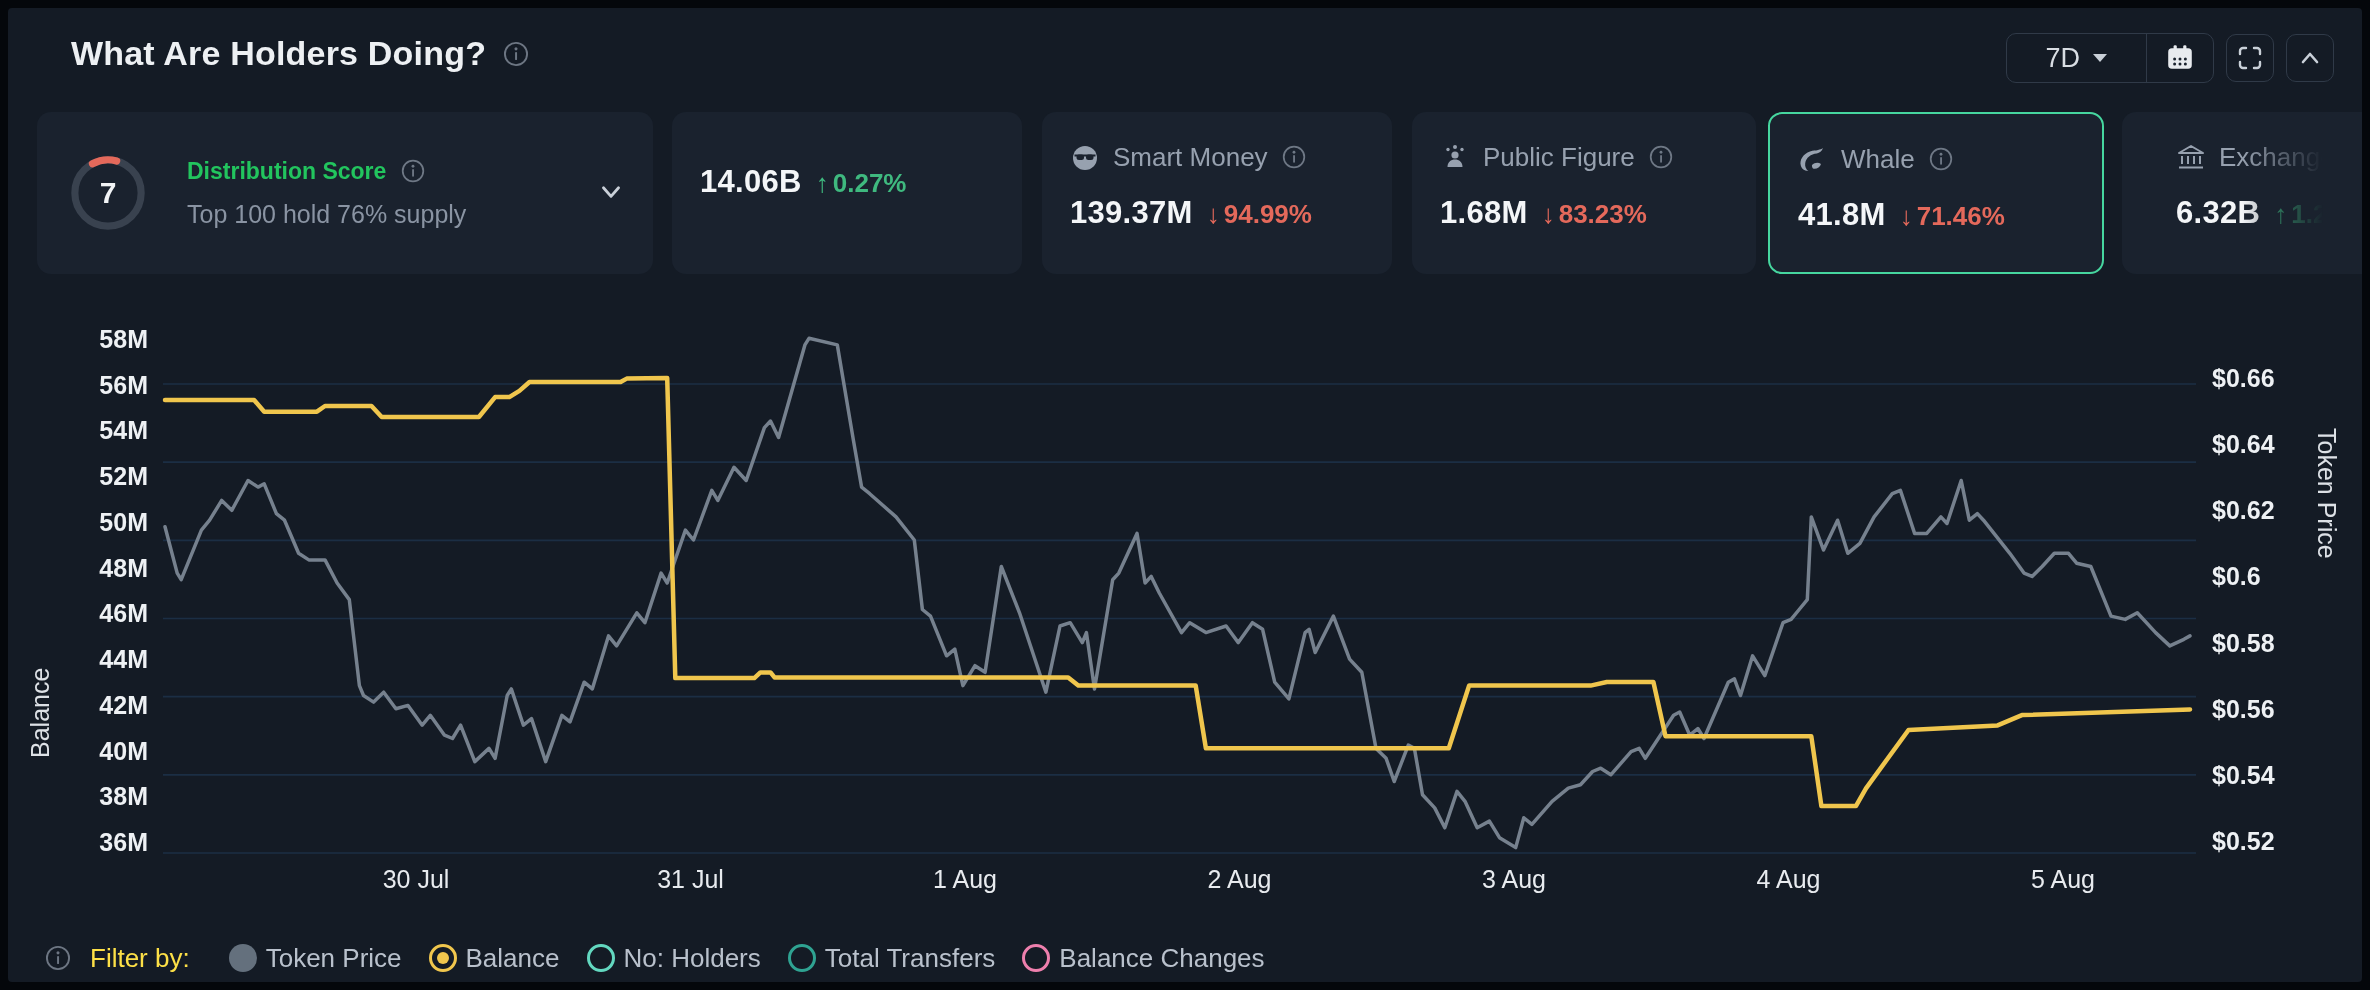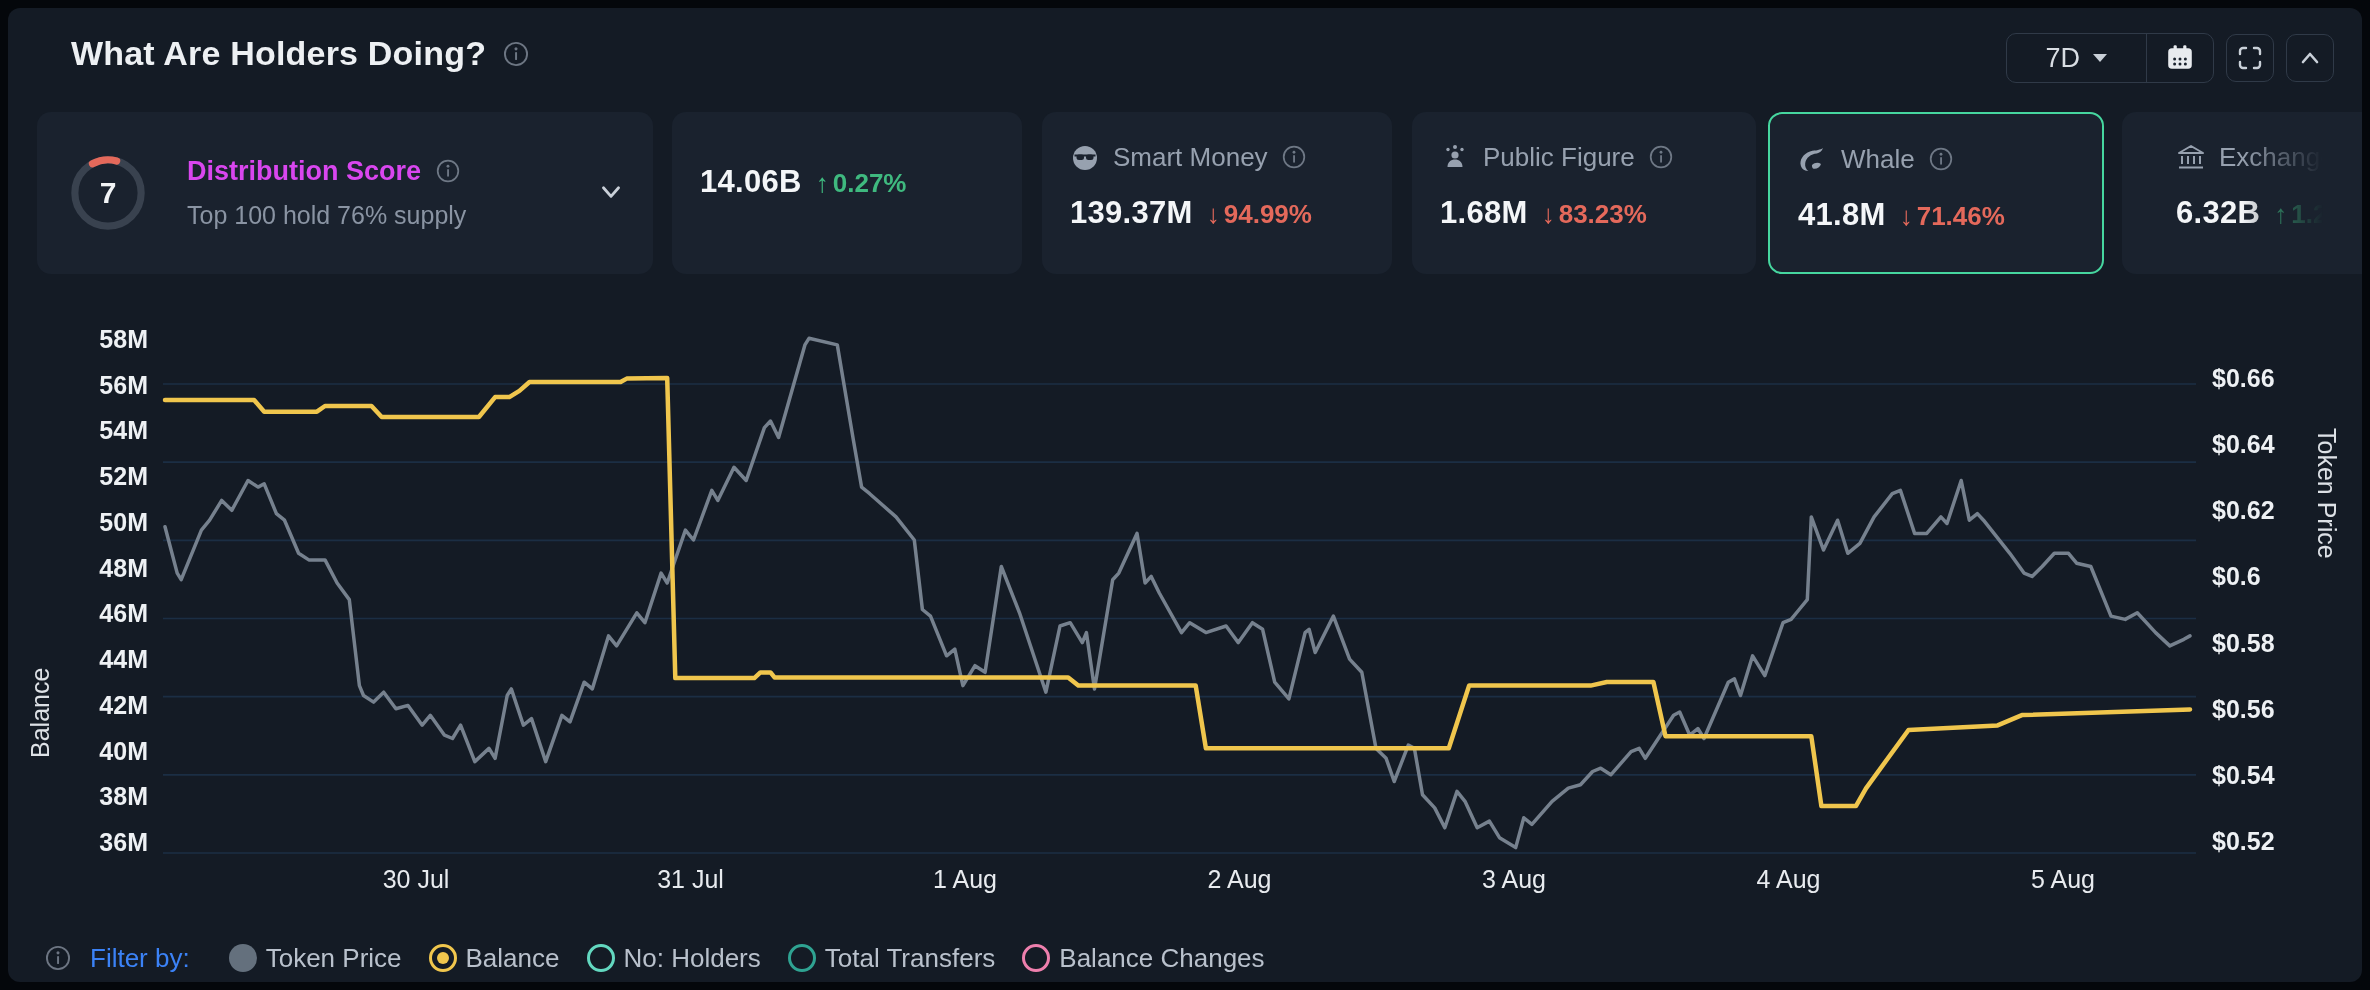--- a/index.html
+++ b/index.html
@@ -1,19 +1,19 @@
 <!DOCTYPE html>
 <html style="--up: #3fb97f; --down: #e4695b; --whale-border: #46d69f;"><head>
 <meta charset="utf-8">
 <style>
   html,body{margin:0;padding:0;background:#04070b;width:2370px;height:990px;overflow:hidden;
     font-family:"Liberation Sans","DejaVu Sans",sans-serif;}
   .page{position:relative;width:2370px;height:990px;background:#04070b;}
   .panel{position:absolute;left:8px;top:8px;width:2354px;height:974px;background:#141b25;
-    border-radius:12px;overflow:hidden;}
+    border-radius:4px;overflow:hidden;}
 
   
   .panel-header{position:absolute;left:0;top:0;width:100%;height:96px;}
   .title-group{position:absolute;left:63px;top:26px;display:flex;align-items:center;gap:16px;}
   .page-title{font-size:34px;font-weight:700;color:#edf0f3;letter-spacing:.2px;margin:0;}
   .info-icon{display:inline-flex;width:28px;height:28px;opacity:.75;}
   .controls{position:absolute;right:28px;top:25px;display:flex;align-items:center;gap:12px;}
   .range-control{display:flex;align-items:stretch;height:48px;border:1px solid #303a48;border-radius:10px;overflow:hidden;}
   .range-button{display:flex;align-items:center;gap:12px;padding:0 38px;background:transparent;border:none;cursor:pointer;
     color:#d8dde3;font-size:27px;font-weight:500;font-family:inherit;}
@@ -24,21 +24,21 @@
 
   
   .cards-row{position:absolute;left:0;top:104px;height:162px;width:2354px;}
   .card{position:absolute;top:0;height:162px;background:#1a222e;border-radius:14px;box-sizing:border-box;}
   .dist-card{left:29px;width:616px;display:flex;align-items:center;padding:0 28px;cursor:pointer;}
   .gauge-wrap{position:relative;width:86px;height:86px;flex:0 0 auto;}
   .gauge-score{position:absolute;left:0;top:0;width:86px;height:86px;display:flex;align-items:center;justify-content:center;
     color:#f2f4f6;font-size:30px;font-weight:700;}
   .dist-text{margin-left:36px;flex:1;}
   .dist-title-row{display:flex;align-items:center;gap:14px;}
-  .dist-title{color:#d946ef;font-size:27px;font-weight:600;}
+  .dist-title{color:#22c55e;font-size:23px;font-weight:600;}
   .dist-sub{color:#8a94a3;font-size:25px;margin-top:14px;}
   .dist-chevron{flex:0 0 auto;margin-left:12px;cursor:pointer;}
 
   .stat-card{padding:30px 28px;cursor:pointer;}
   .stat-title-row{display:flex;align-items:center;gap:13px;color:#97a1af;font-size:26px;font-weight:500;}
   .stat-icon{display:inline-flex;width:30px;height:30px;}
   .stat-value-row{display:flex;align-items:baseline;gap:14px;margin-top:22px;}
   .stat-value{color:#f4f6f8;font-size:31px;font-weight:700;letter-spacing:.3px;}
   .stat-delta{font-size:26px;font-weight:600;display:flex;align-items:baseline;gap:4px;}
   .stat-delta.up{color:var(--up,#3fb97f);}
@@ -49,21 +49,21 @@
 
   
   #chart-svg{position:absolute;left:-8px;top:292px;width:2370px;height:660px;}
   .axis-title-left{position:absolute;left:18px;top:430px;height:320px;display:flex;align-items:center;
     color:#dde1e6;font-size:25px;writing-mode:vertical-rl;transform:rotate(180deg);}
   .axis-title-right{position:absolute;left:2304px;top:420px;height:330px;display:flex;align-items:center;
     color:#dde1e6;font-size:25px;writing-mode:vertical-rl;}
 
   
   .legend-row{position:absolute;left:36px;top:928px;height:44px;display:flex;align-items:center;}
-  .legend-label{color:#3b82f6;font-size:26px;margin:0 12px 0 18px;}
+  .legend-label{color:#fde047;font-size:26px;margin:0 12px 0 18px;}
   .legend-item{display:flex;align-items:center;gap:9px;margin-left:27px;cursor:pointer;}
   .legend-item-label{color:#b9c1cc;font-size:26px;}
   .swatch{position:relative;width:22px;height:22px;border-radius:50%;border:3px solid #888;box-sizing:content-box;}
   .swatch-dot{position:absolute;left:50%;top:50%;width:12px;height:12px;border-radius:50%;transform:translate(-50%,-50%);display:none;}
   .swatch.filled{border:none;width:28px;height:28px;}
   .swatch.selected .swatch-dot{display:block;}
 </style>
 </head>
 <body>
 

